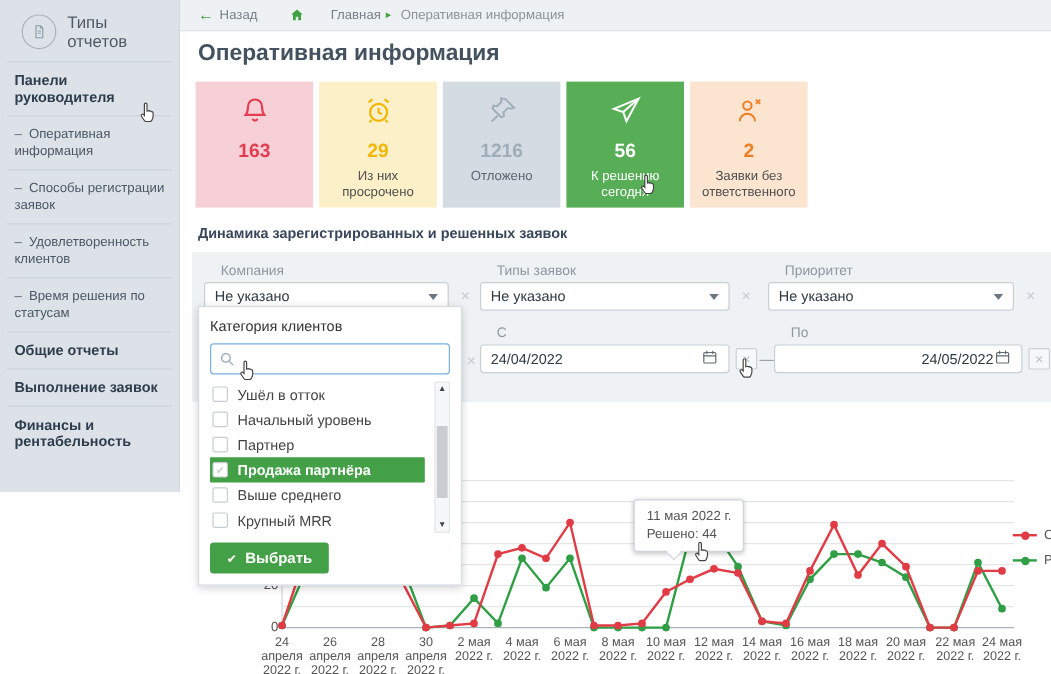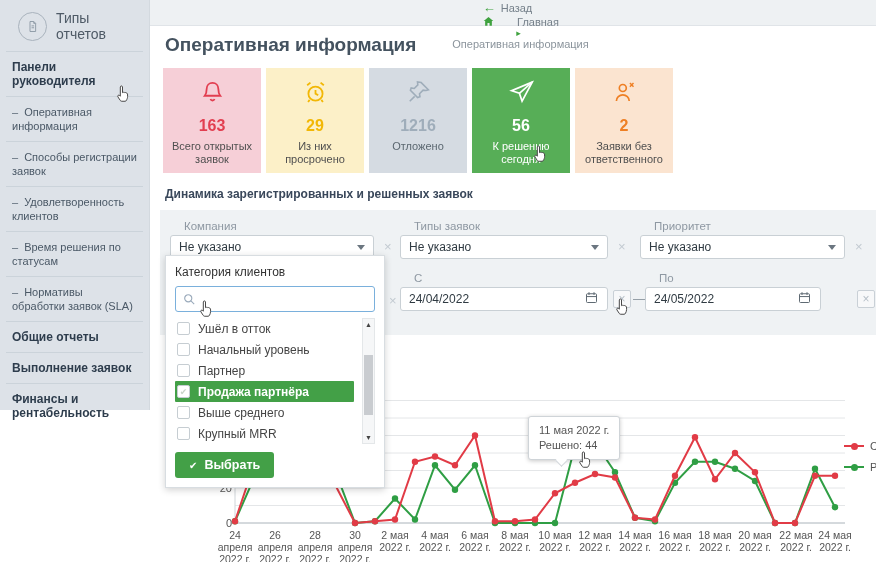--- a/index.html
+++ b/index.html
@@ -16,21 +16,21 @@
   .logo-text { font-size:14px; color:#4e5a66; }
   .side-item { margin:0 6px; padding:8px 6px; border-bottom:1px solid #cbd3da;
     font-size:11px; color:#4a5866; cursor:pointer; line-height:14px; }
   .side-item:last-child { border-bottom:none; }
   .side-item.header { font-size:12px; font-weight:bold; color:#2e3d4d; }
   .side-item.link::before { content:"–"; margin-right:6px; color:#5a6875; }
 
   
   .topbar { position:absolute; left:150px; top:0; width:726px; height:26px;
     background:#eef1f3; border-bottom:1px solid #e0e4e8; display:flex; align-items:center;
-    padding-left:15px; font-size:11px; color:#75808a; z-index:2;flex-direction:column; }
+    padding-left:15px; font-size:11px; color:#75808a; z-index:2; }
   .back-arrow-icon { color:#3fa23f; font-size:13px; margin-right:5px; }
   .back-arrow-icon::before { content:"←"; }
   .tb-back { display:flex; align-items:center; margin-right:26px; cursor:pointer; }
   .tb-home { display:flex; align-items:center; gap:22px; cursor:pointer; }
   .tb-sep { color:#3fa23f; font-size:9px; margin:0 8px 0 4px; }
   .tb-sep::before { content:"▸"; }
   .tb-current { color:#8b949c; }
 
   
   .page-title { position:absolute; left:165px; top:34px; font-size:19px; color:#44525f; z-index:2; }
@@ -121,21 +121,20 @@
       </svg>
     </span>
     <span class="logo-text">Типы отчетов</span>
   </div>
   <nav id="sidebar-nav">
       <div class="side-item header">Панели руководителя</div>
       <div class="side-item link">Оперативная информация</div>
       <div class="side-item link">Способы регистрации заявок</div>
       <div class="side-item link">Удовлетворенность клиентов</div>
       <div class="side-item link">Время решения по статусам</div>
-      <div class="side-item link">Нормативы обработки заявок (SLA)</div>
       <div class="side-item header">Общие отчеты</div>
       <div class="side-item header">Выполнение заявок</div>
       <div class="side-item header">Финансы и рентабельность</div>
     </nav>
 </aside>
 
 <div class="topbar">
   <span class="tb-back">
     <span class="back-arrow-icon"></span>
     <span>Назад</span>
@@ -151,21 +150,20 @@
 </div>
 
 <h1 class="page-title">Оперативная информация</h1>
 <div class="kpi-row" id="kpi-row">
     <div class="kpi-card" style="background: rgb(246, 207, 215);">
       <div class="kpi-icon" style="color: rgb(226, 62, 80);"><svg viewBox="0 0 24 24" fill="none" stroke="currentColor" stroke-width="1.6">
           <path d="M12 3.5c3 0 5.2 2.3 5.2 5.4 0 3.4.8 4.9 1.7 6H5.1c.9-1.1 1.7-2.6 1.7-6 0-3.1 2.2-5.4 5.2-5.4z"></path>
           <path d="M10.2 17.8a1.9 1.9 0 0 0 3.6 0"></path>
         </svg></div>
       <div class="kpi-value" style="color: rgb(226, 62, 80);">163</div>
-      <div class="kpi-caption" style="color: rgb(79, 79, 79);">Всего открытых заявок</div>
     </div>
     <div class="kpi-card" style="background: rgb(252, 240, 200);">
       <div class="kpi-icon" style="color: rgb(242, 183, 5);"><svg viewBox="0 0 24 24" fill="none" stroke="currentColor" stroke-width="1.6">
           <circle cx="12" cy="13" r="6.3"></circle>
           <path d="M12 9.8V13l2.4 1.4"></path>
           <path d="M4.6 5.6 7.5 3.2M19.4 5.6 16.5 3.2"></path>
           <path d="M6.8 18.6 5.4 20.4M17.2 18.6l1.4 1.8"></path>
         </svg></div>
       <div class="kpi-value" style="color: rgb(242, 183, 5);">29</div>
       <div class="kpi-caption" style="color: rgb(79, 79, 79);">Из них просрочено</div>
@@ -227,21 +225,21 @@
       <svg viewBox="0 0 24 24" fill="none" stroke="#5f6a73" stroke-width="1.6">
         <rect x="4" y="6" width="16" height="14" rx="1.5"></rect>
           <path d="M8 3.5V8M16 3.5V8M4 10.5h16"></path>
       </svg>
     </span>
   </div>
   <span class="clear-x-boxed" style="left:453px; top:80px;"></span>
   <span class="date-dash" style="left:473px; top:82px;"></span>
 
   <span class="f-label" style="left:486px; top:62px;">По</span>
-  <div class="f-date" style="left:485px; top:77px; width:176px;">
+  <div class="f-date" style="left:485px; top:77px; width:207px;text-align:right;">
     <span class="val">24/05/2022</span>
     <span class="cal-icon">
       <svg viewBox="0 0 24 24" fill="none" stroke="#5f6a73" stroke-width="1.6">
         <rect x="4" y="6" width="16" height="14" rx="1.5"></rect>
           <path d="M8 3.5V8M16 3.5V8M4 10.5h16"></path>
       </svg>
     </span>
   </div>
   <span class="clear-x-boxed" style="left:697px; top:80px;"></span>
 </div>

